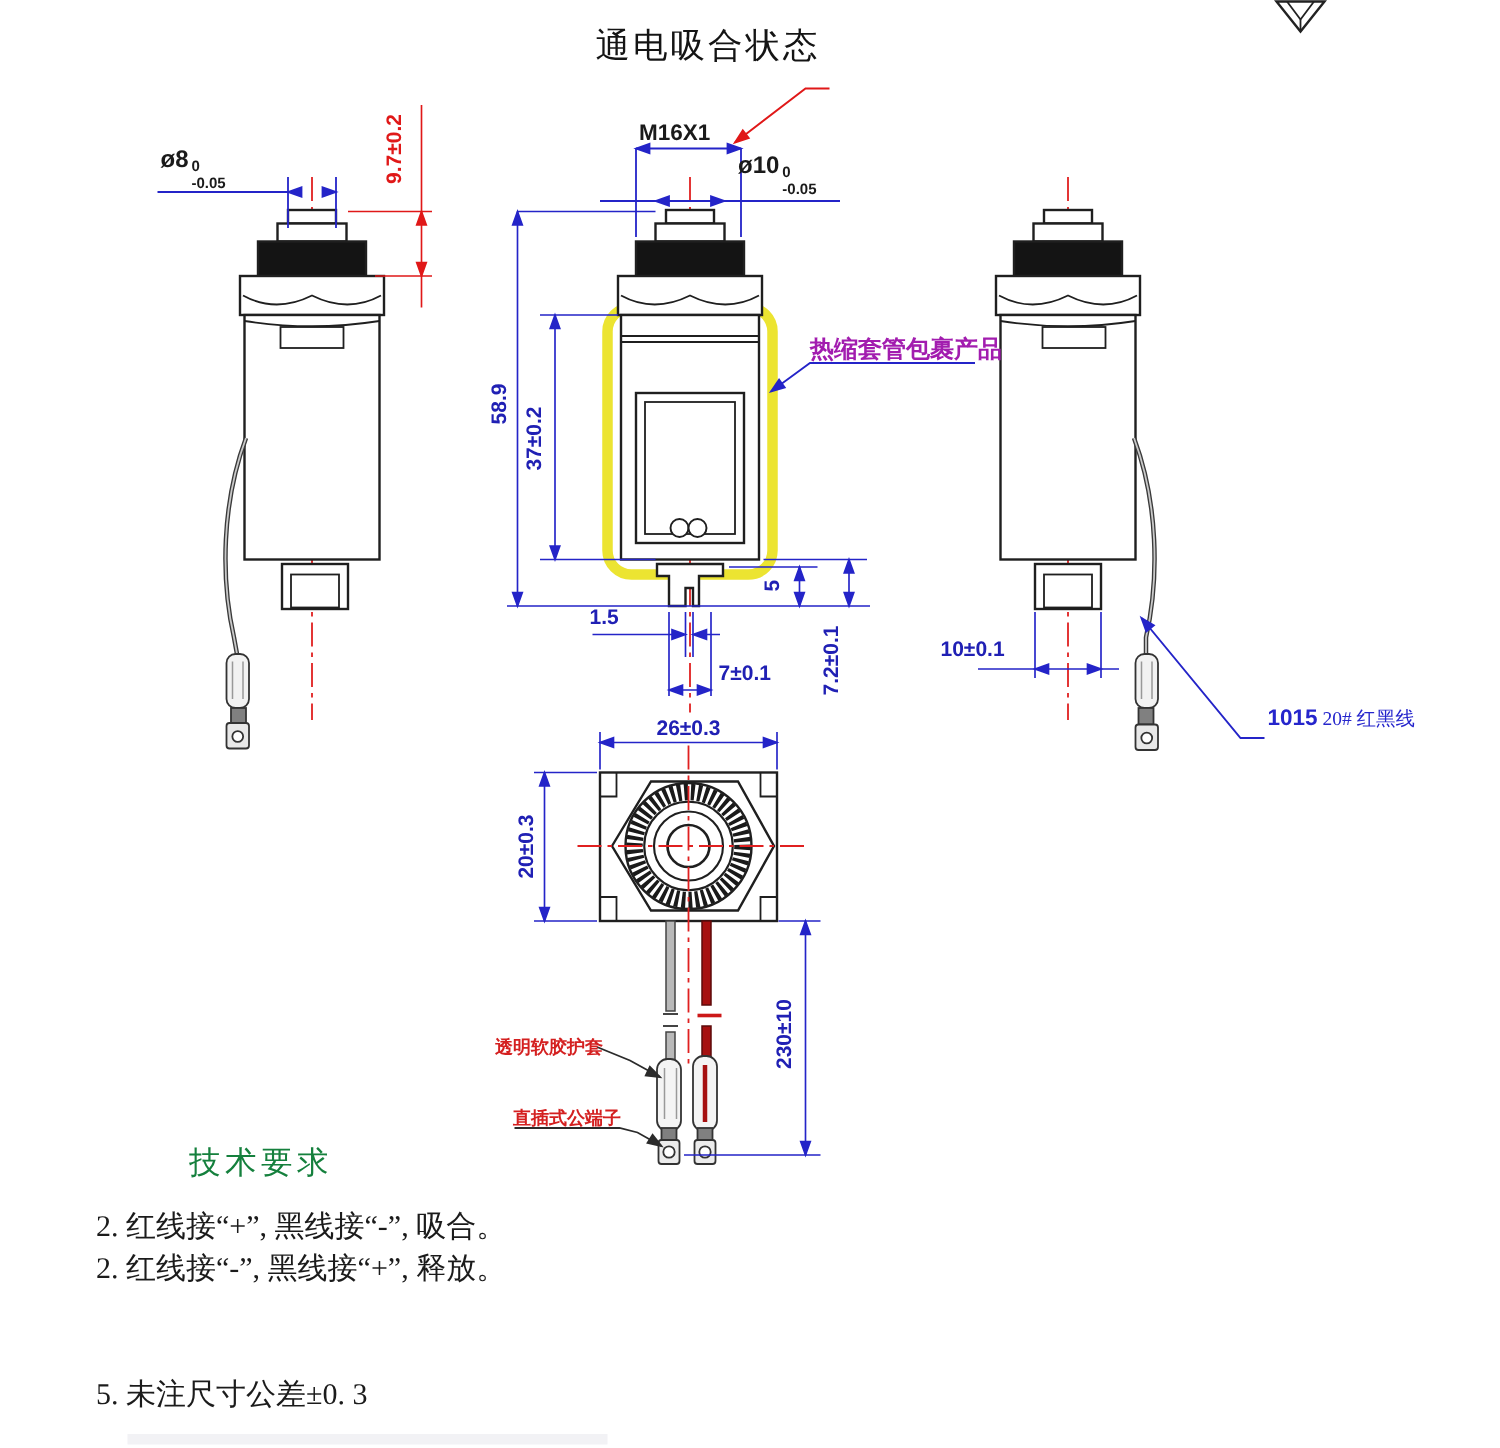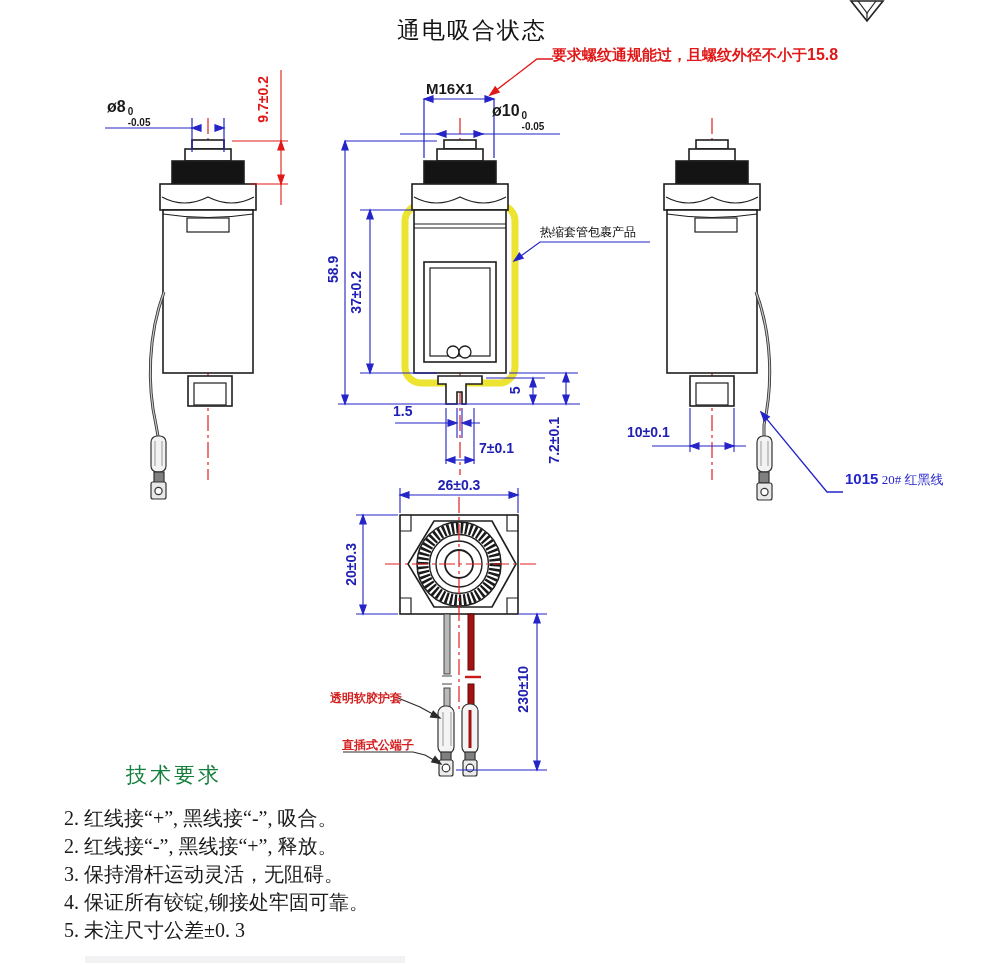--- a/index.html
+++ b/index.html
@@ -10,21 +10,21 @@
   .dim{font-weight:bold;font-size:14px;color:#2020b4;}
   .dim-black{color:#1a1a1a;}
   .dim-red{color:#e01818;}
   .rot{transform:rotate(-90deg);transform-origin:center;text-align:center;}
   .ctr{text-align:center;}
   .stack{display:inline-flex;flex-direction:column;font-size:10px;line-height:1.05;
          vertical-align:-3px;margin-left:2px;font-weight:bold;}
   .title{font-size:23px;color:#141414;letter-spacing:2px;font-family:"Liberation Serif",serif;}
   .thread-note{font-size:15px;color:#e01818;font-family:"Liberation Serif",serif;font-weight:bold;}
   .thread-note .val{font-size:16px;font-family:"Liberation Sans",sans-serif;}
-  .note-blue{color:#000000;font-size:12px;font-weight:normal;font-family:"Liberation Serif",serif;}
+  .note-blue{color:#a21caf;font-size:16px;font-weight:bold;font-family:"Liberation Serif",serif;}
   .note-red{color:#d42020;font-size:12px;font-weight:bold;font-family:"Liberation Serif",serif;}
   .wire-note{color:#2525cc;font-size:13px;font-family:"Liberation Serif",serif;}
   .wire-note .num{font-weight:bold;font-size:15px;font-family:"Liberation Sans",sans-serif;margin-top:28px;}
   .tech-h{font-size:21px;color:#15803d;letter-spacing:3px;font-family:"Liberation Serif",serif;}
   .tech-item{font-size:20px;color:#1b1b1b;font-family:"Liberation Serif",serif;}
   .watermark{position:absolute;background:#f2f2f5;}
 </style>
 </head>
 <body>
 
@@ -264,21 +264,20 @@
     </g>
     <g stroke="#2b2b2b" stroke-width="1.2" fill="#2b2b2b">
       <path d="M343,752 H413 L425,755 L441,764" fill="none"></path>
       <use href="#tri" transform="translate(441,764) rotate(-148)"></use>
     </g>
   </g>
 </svg>
 
 <div class="lbl title" style="left:397px;top:19px;">通电吸合状态</div>
 
-<div class="lbl thread-note" style="left:552px;top:47px;"><span>要求螺纹通规能过，且螺纹外径不小于</span><span class="val">15.8</span></div>
 
 <div class="lbl dim dim-black" style="left:107px;top:99px;font-size:16px;"><span>ø8</span><span class="stack">
         <span>0</span>
         <span>-0.05</span>
       </span></div>
 
 <div class="lbl dim dim-red rot" style="left:225px;top:92px;width:76px;">9.7±0.2</div>
 
 <div class="lbl dim dim-black" style="left:426px;top:81px;font-size:15px;">M16X1</div>
 
@@ -311,19 +310,17 @@
 
 <div class="lbl dim rot" style="left:485px;top:682px;width:76px;">230±10</div>
 
 <div class="lbl note-red" style="left:330px;top:692px;">透明软胶护套</div>
 
 <div class="lbl note-red" style="left:342px;top:739px;">直插式公端子</div>
 
 <div class="lbl tech-h" style="left:126px;top:764px;">技术要求</div>
 <div class="lbl tech-item" style="left:64px;top:808px;">2. 红线接“+”, 黑线接“-”, 吸合。</div>
 <div class="lbl tech-item" style="left:64px;top:836px;">2. 红线接“-”, 黑线接“+”, 释放。</div>
-<div class="lbl tech-item" style="left:64px;top:864px;">3. 保持滑杆运动灵活，无阻碍。</div>
-<div class="lbl tech-item" style="left:64px;top:892px;">4. 保证所有铰锭,铆接处牢固可靠。</div>
 <div class="lbl tech-item" style="left:64px;top:920px;">5. 未注尺寸公差±0. 3</div>
 
 <div class="watermark" style="left:85px;top:956px;width:320px;height:7px;"></div>
 
 </div>
 
 </body></html>

